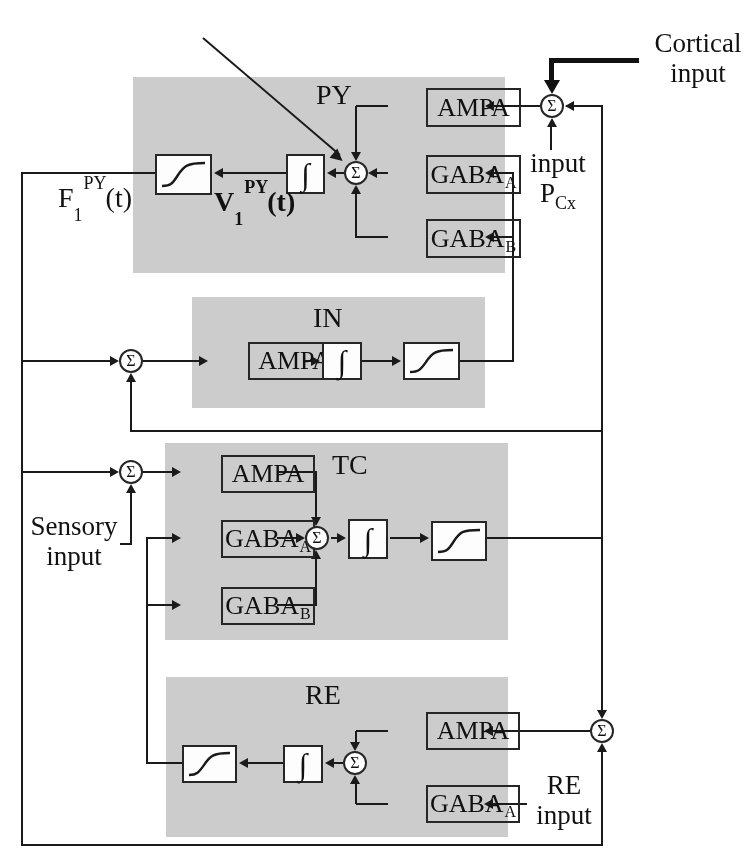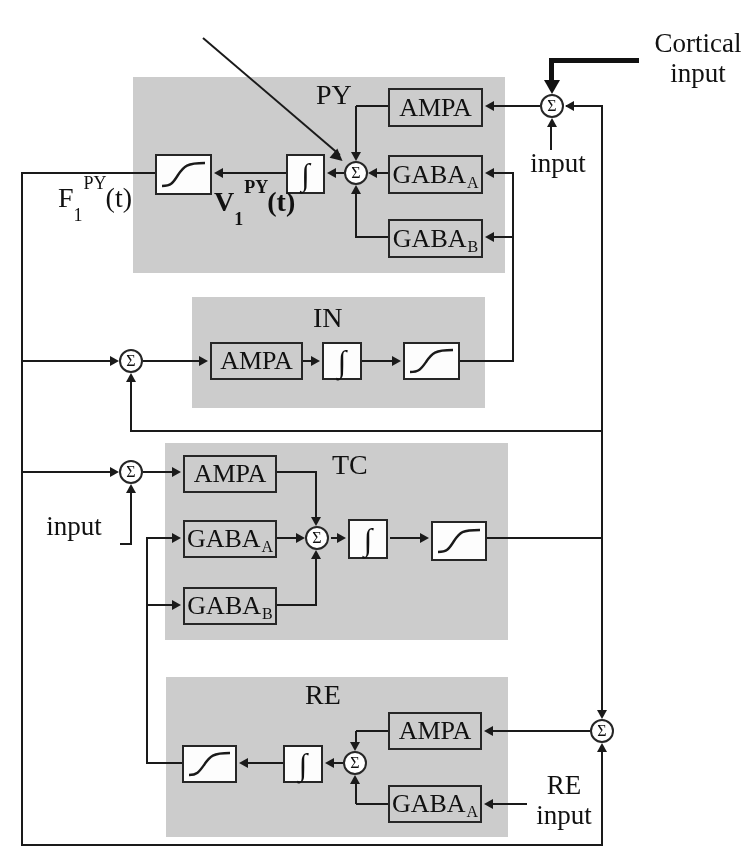--- a/index.html
+++ b/index.html
@@ -3,21 +3,21 @@
 <meta charset="utf-8">
 <style>
   html,body{margin:0;padding:0;background:#fff;}
   #canvas{position:relative;width:752px;height:855px;background:#ffffff;overflow:hidden;
           font-family:"Liberation Serif","DejaVu Serif",serif;color:#111;}
   .gray{position:absolute;background:#cccccc;}
   .wire{position:absolute;background:#1a1a1a;}
   .wire.thick{background:#111;}
   .box{position:absolute;border:2px solid #262626;box-sizing:border-box;
        display:flex;align-items:center;justify-content:center;font-size:26px;line-height:1;}
-  .gbox{background:transparent;}
+  .gbox{background:transparent;margin-left:38px;}
   .wbox{background:#fdfdfd;}
   .intbox{font-size:31px;}
   .circ{position:absolute;width:24px;height:24px;border:2px solid #262626;border-radius:50%;
         background:#ffffff;box-sizing:border-box;display:flex;align-items:center;justify-content:center;
         font-size:16px;padding-bottom:1px;}
   .arr{position:absolute;width:0;height:0;}
   .arr.l{border-top:5px solid transparent;border-bottom:5px solid transparent;border-right:9px solid #1a1a1a;}
   .arr.r{border-top:5px solid transparent;border-bottom:5px solid transparent;border-left:9px solid #1a1a1a;}
   .arr.u{border-left:5px solid transparent;border-right:5px solid transparent;border-bottom:9px solid #1a1a1a;}
   .arr.d{border-left:5px solid transparent;border-right:5px solid transparent;border-top:9px solid #1a1a1a;}
@@ -220,22 +220,24 @@
   <div class="title" style="left:313px;top:304px;">IN</div>
   <div class="title" style="left:332px;top:451px;">TC</div>
   <div class="title" style="left:305px;top:681px;">RE</div>
 
   <div class="lbl" style="left:648px;top:28px;width:100px;">
     <div>Cortical</div>
     <div>input</div>
   </div>
   <div class="lbl" style="left:508px;top:148px;width:100px;">
     <div>input</div>
+    <div><span>P</span><span class="sublbl">Cx</span></div>
   </div>
   <div class="lbl" style="left:24px;top:511px;width:100px;">
+    <div>Sensory</div>
     <div>input</div>
   </div>
   <div class="lbl" style="left:526px;top:770px;width:76px;">
     <div>RE</div>
     <div>input</div>
   </div>
   <div class="math" style="left:58px;top:182px;">
     <span>F</span><sub>1</sub><sup>PY</sup><span>(t)</span>
   </div>
   <div class="math" style="left:214px;top:186px;font-weight:bold;">

